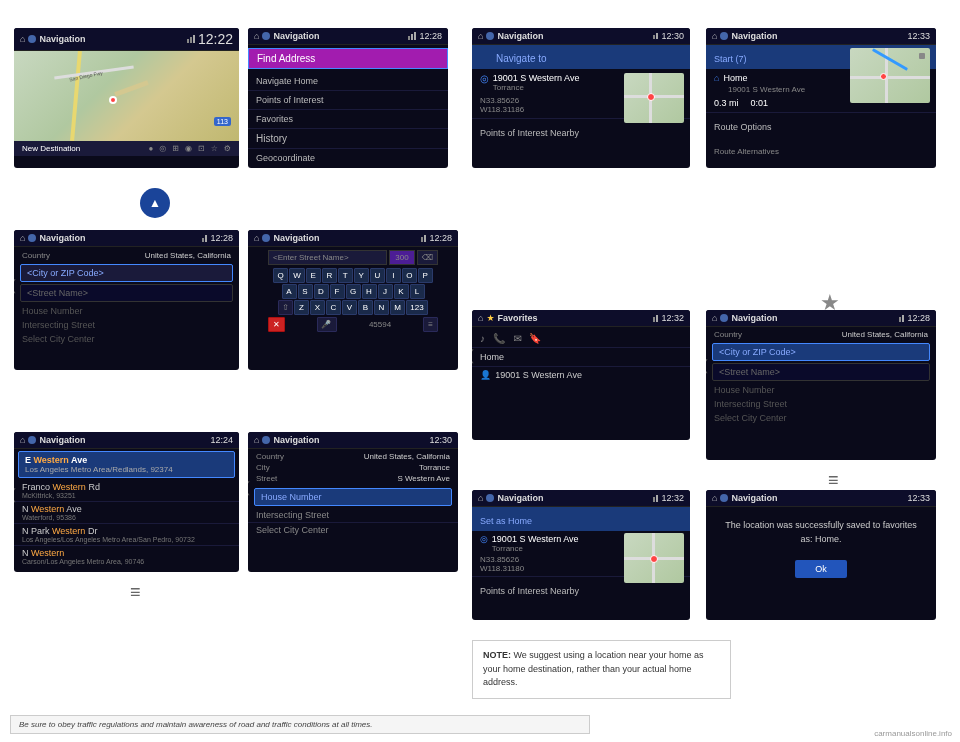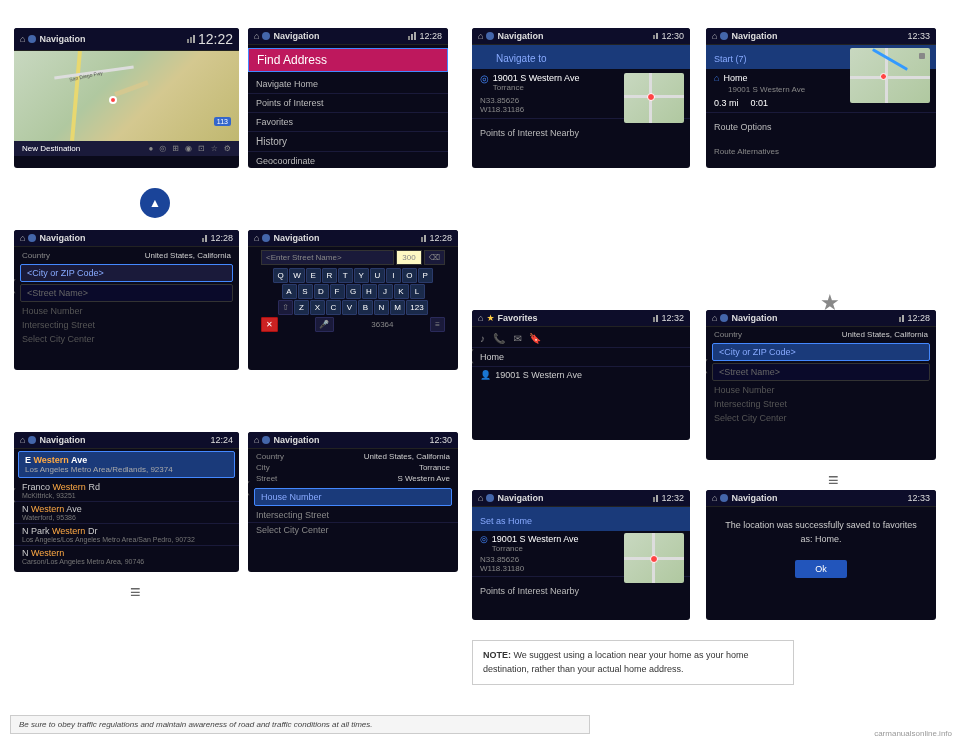--- a/index.html
+++ b/index.html
@@ -155,21 +155,21 @@
         <div class="signal-dots">
           <div style="background:#888;width:2px;height:4px;"></div>
           <div style="background:#aaa;width:2px;height:6px;"></div>
           <div style="background:#aaa;width:2px;height:8px;"></div>
         </div>
         <span style="font-size:9px;color:#ddd;">12:28</span>
       </div>
     </div>
     <div style="position:relative;">
       <span style="position:absolute;left:-10px;top:35px;color:#555;font-size:14px;">❮</span>
-      <div style="margin:3px 0;padding:4px 8px;font-size:12px;color:#fff;background:#be185d;border:1.5px solid #4488ff;">Find Address</div>
+      <div style="margin:3px 0;padding:4px 8px;font-size:10px;color:#fff;background:#a21caf;border:1.5px solid #4488ff;">Find Address</div>
       <div style="padding:4px 8px;font-size:9px;color:#bbb;border-bottom:1px solid #1a1a3a;">Navigate Home</div>
       <div style="padding:4px 8px;font-size:9px;color:#bbb;border-bottom:1px solid #1a1a3a;">Points of Interest</div>
       <div style="padding:4px 8px;font-size:9px;color:#bbb;border-bottom:1px solid #1a1a3a;">Favorites</div>
       <div style="padding:4px 8px;font-size:10px;color:#bbb;border-bottom:1px solid #1a1a3a;">History</div>
       <div style="padding:4px 8px;font-size:9px;color:#bbb;">Geocoordinate</div>
     </div>
   </div>
 
   <div class="screen-panel" style="left:472px;top:28px;width:218px;height:140px;">
     <div class="screen-header">
@@ -295,24 +295,24 @@
         <span style="font-size:9px;color:#ddd;font-weight:bold;">Navigation</span>
       </div>
       <div style="display:flex;align-items:center;gap:3px;">
         <div class="signal-dots">
           <div style="background:#888;width:2px;height:5px;"></div>
           <div style="background:#aaa;width:2px;height:7px;"></div>
         </div>
         <span style="font-size:9px;color:#ddd;">12:28</span>
       </div>
     </div>
-    <div style="padding:3px 13px;">
+    <div style="padding:3px 20px;">
       <div style="display:flex;justify-content:space-between;align-items:center;margin-bottom:3px;">
         <div style="flex:1;padding:2px 4px;background:#1a1a3a;border:1px solid #333;font-size:8px;color:#888;">&lt;Enter Street Name&gt;</div>
-        <div style="padding:2px 5px;background:#fef9c3;border:1px solid #333;font-size:8px;color:#888;margin-left:2px;">300</div>
+        <div style="padding:2px 5px;background:#4c1d95;border:1px solid #333;font-size:8px;color:#888;margin-left:2px;">300</div>
         <div style="padding:2px 4px;background:#1a1a3a;border:1px solid #333;font-size:8px;color:#888;margin-left:2px;">⌫</div>
       </div>
 
       <div style="display:flex;gap:1px;margin-bottom:1px;justify-content:center;">
         <div style="background:#1a2a4a;border:1px solid #2a3a6a;color:#fff;font-size:8px;padding:2px 3px;min-width:15px;text-align:center;border-radius:1px;cursor:pointer;">Q</div>
         <div style="background:#1a2a4a;border:1px solid #2a3a6a;color:#fff;font-size:8px;padding:2px 3px;min-width:15px;text-align:center;border-radius:1px;cursor:pointer;">W</div>
         <div style="background:#1a2a4a;border:1px solid #2a3a6a;color:#fff;font-size:8px;padding:2px 3px;min-width:15px;text-align:center;border-radius:1px;cursor:pointer;">E</div>
         <div style="background:#1a2a4a;border:1px solid #2a3a6a;color:#fff;font-size:8px;padding:2px 3px;min-width:15px;text-align:center;border-radius:1px;cursor:pointer;">R</div>
         <div style="background:#1a2a4a;border:1px solid #2a3a6a;color:#fff;font-size:8px;padding:2px 3px;min-width:15px;text-align:center;border-radius:1px;cursor:pointer;">T</div>
         <div style="background:#1a2a4a;border:1px solid #2a3a6a;color:#fff;font-size:8px;padding:2px 3px;min-width:15px;text-align:center;border-radius:1px;cursor:pointer;">Y</div>
@@ -339,21 +339,21 @@
         <div style="background:#1a2a4a;border:1px solid #2a3a6a;color:#fff;font-size:8px;padding:2px 3px;min-width:15px;text-align:center;border-radius:1px;cursor:pointer;">C</div>
         <div style="background:#1a2a4a;border:1px solid #2a3a6a;color:#fff;font-size:8px;padding:2px 3px;min-width:15px;text-align:center;border-radius:1px;cursor:pointer;">V</div>
         <div style="background:#1a2a4a;border:1px solid #2a3a6a;color:#fff;font-size:8px;padding:2px 3px;min-width:15px;text-align:center;border-radius:1px;cursor:pointer;">B</div>
         <div style="background:#1a2a4a;border:1px solid #2a3a6a;color:#fff;font-size:8px;padding:2px 3px;min-width:15px;text-align:center;border-radius:1px;cursor:pointer;">N</div>
         <div style="background:#1a2a4a;border:1px solid #2a3a6a;color:#fff;font-size:8px;padding:2px 3px;min-width:15px;text-align:center;border-radius:1px;cursor:pointer;">M</div>
         <div style="background:#1a2a4a;border:1px solid #2a3a6a;color:#fff;font-size:8px;padding:2px 3px;min-width:22px;text-align:center;border-radius:1px;cursor:pointer;">123</div>
       </div>
       <div style="display:flex;align-items:center;justify-content:space-between;margin-top:2px;">
         <div style="background:#cc2222;border:1px solid #aa1111;color:#fff;font-size:8px;padding:2px 4px;border-radius:1px;cursor:pointer;">✕</div>
         <div style="background:#1a1a3a;border:1px solid #2a2a5a;color:#888;font-size:8px;padding:2px 4px;border-radius:1px;cursor:pointer;">🎤</div>
-        <div style="font-size:8px;color:#888;">36364</div>
+        <div style="font-size:8px;color:#888;">45594</div>
         <div style="background:#1a1a3a;border:1px solid #2a2a5a;color:#888;font-size:8px;padding:2px 4px;border-radius:1px;cursor:pointer;">≡</div>
       </div>
     </div>
   </div>
 
   <div class="screen-panel" style="left:14px;top:432px;width:225px;height:140px;">
     <div class="screen-header">
       <div class="screen-header-left">
         <span class="home-icon">⌂</span>
         <span style="background:#4466aa;width:8px;height:8px;border-radius:50%;display:inline-block;"></span>
@@ -539,21 +539,21 @@
       <div style="display:flex;align-items:center;gap:3px;">
         <span style="font-size:9px;color:#ddd;">12:33</span>
       </div>
     </div>
     <div style="padding:12px 14px;text-align:center;">
       <div style="font-size:9px;color:#ccc;line-height:1.5;margin-bottom:12px;">The location was successfully saved to favorites as: Home.</div>
       <div style="background:#2255bb;color:#fff;padding:4px 20px;font-size:9px;text-align:center;border-radius:2px;cursor:pointer;display:inline-block;">Ok</div>
     </div>
   </div>
 
-  <div class="note-box" style="left:472px;top:640px;width:322px;padding:8px 10px;font-size:9px;line-height:1.5;border:1px solid #ccc;">
+  <div class="note-box" style="left:472px;top:640px;width:259px;padding:8px 10px;font-size:9px;line-height:1.5;border:1px solid #ccc;">
     <span style="font-weight:bold;">NOTE:</span><span> We suggest using a location near your home as your home destination, rather than your actual home address.</span>
   </div>
 
   <div class="disclaimer">
     <span>Be sure to obey traffic regulations and maintain awareness of road and traffic conditions at all times.</span>
   </div>
 
   <div style="position:absolute;bottom:4px;right:8px;font-size:8px;color:#999;">carmanualsonline.info</div>
 
 </div>

